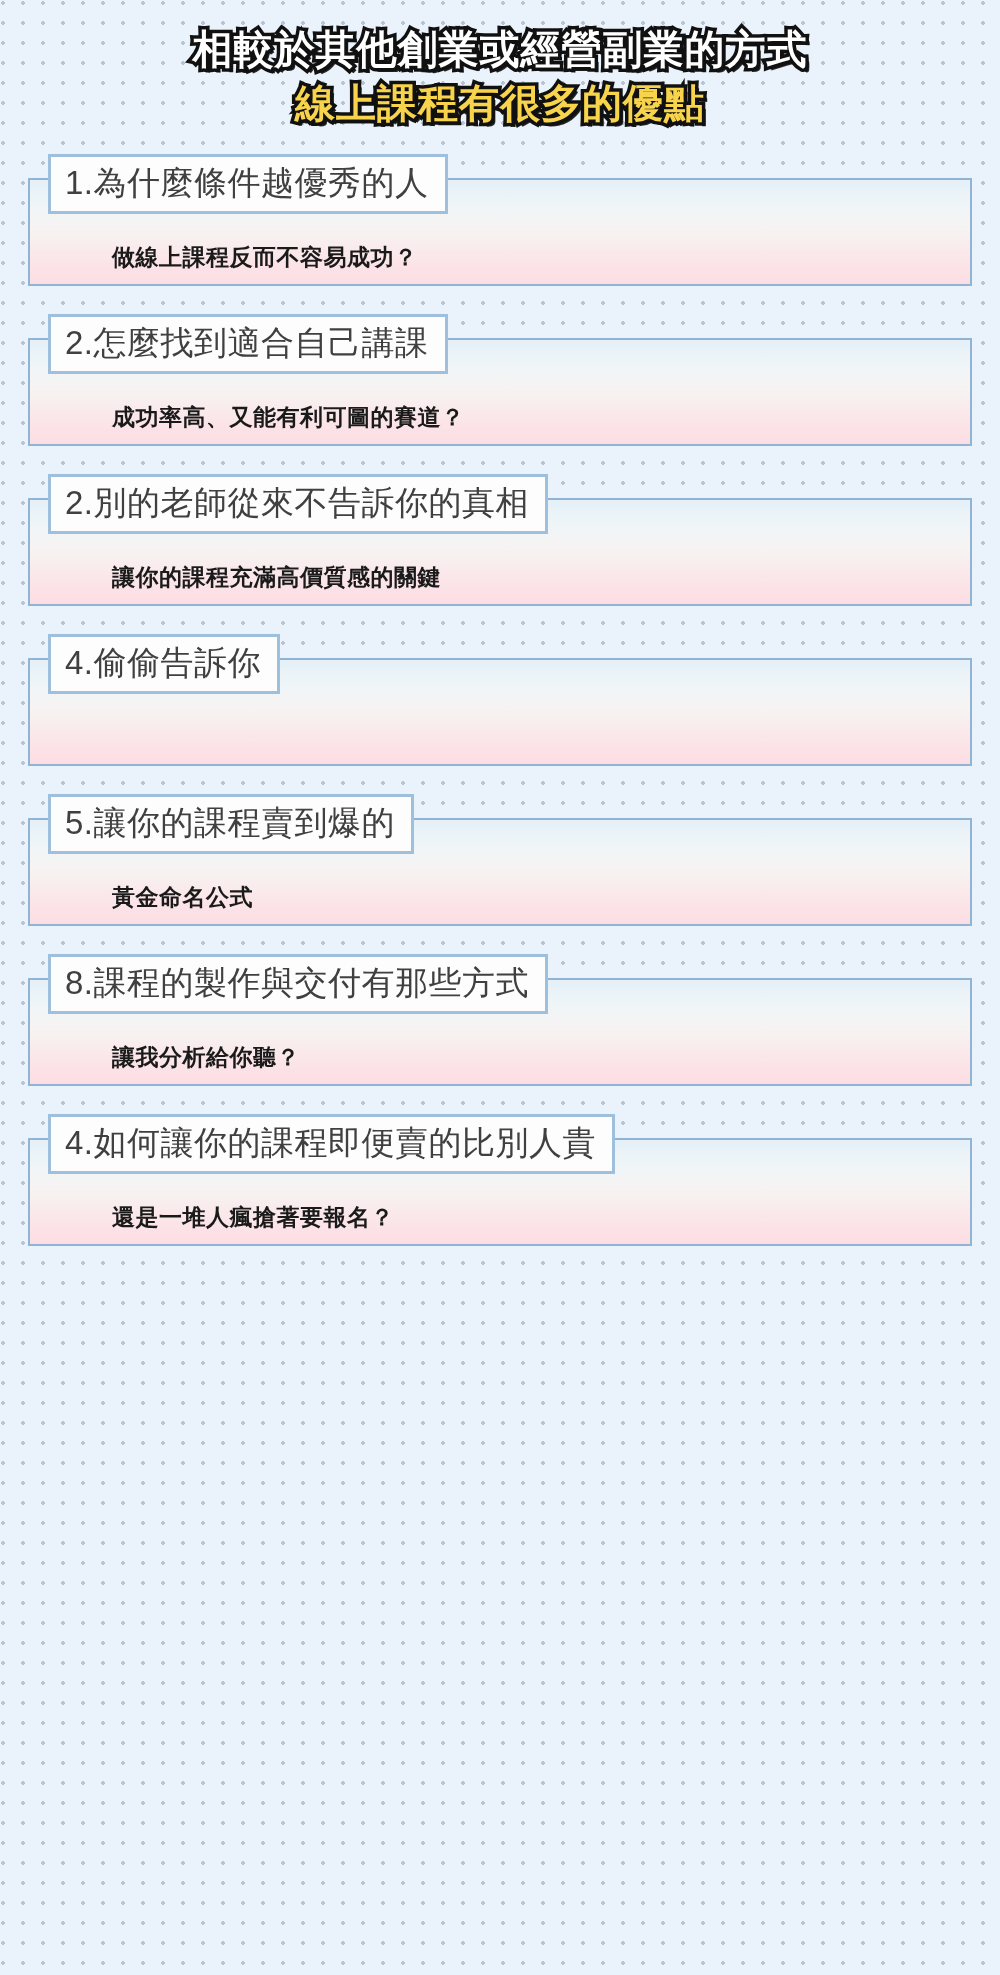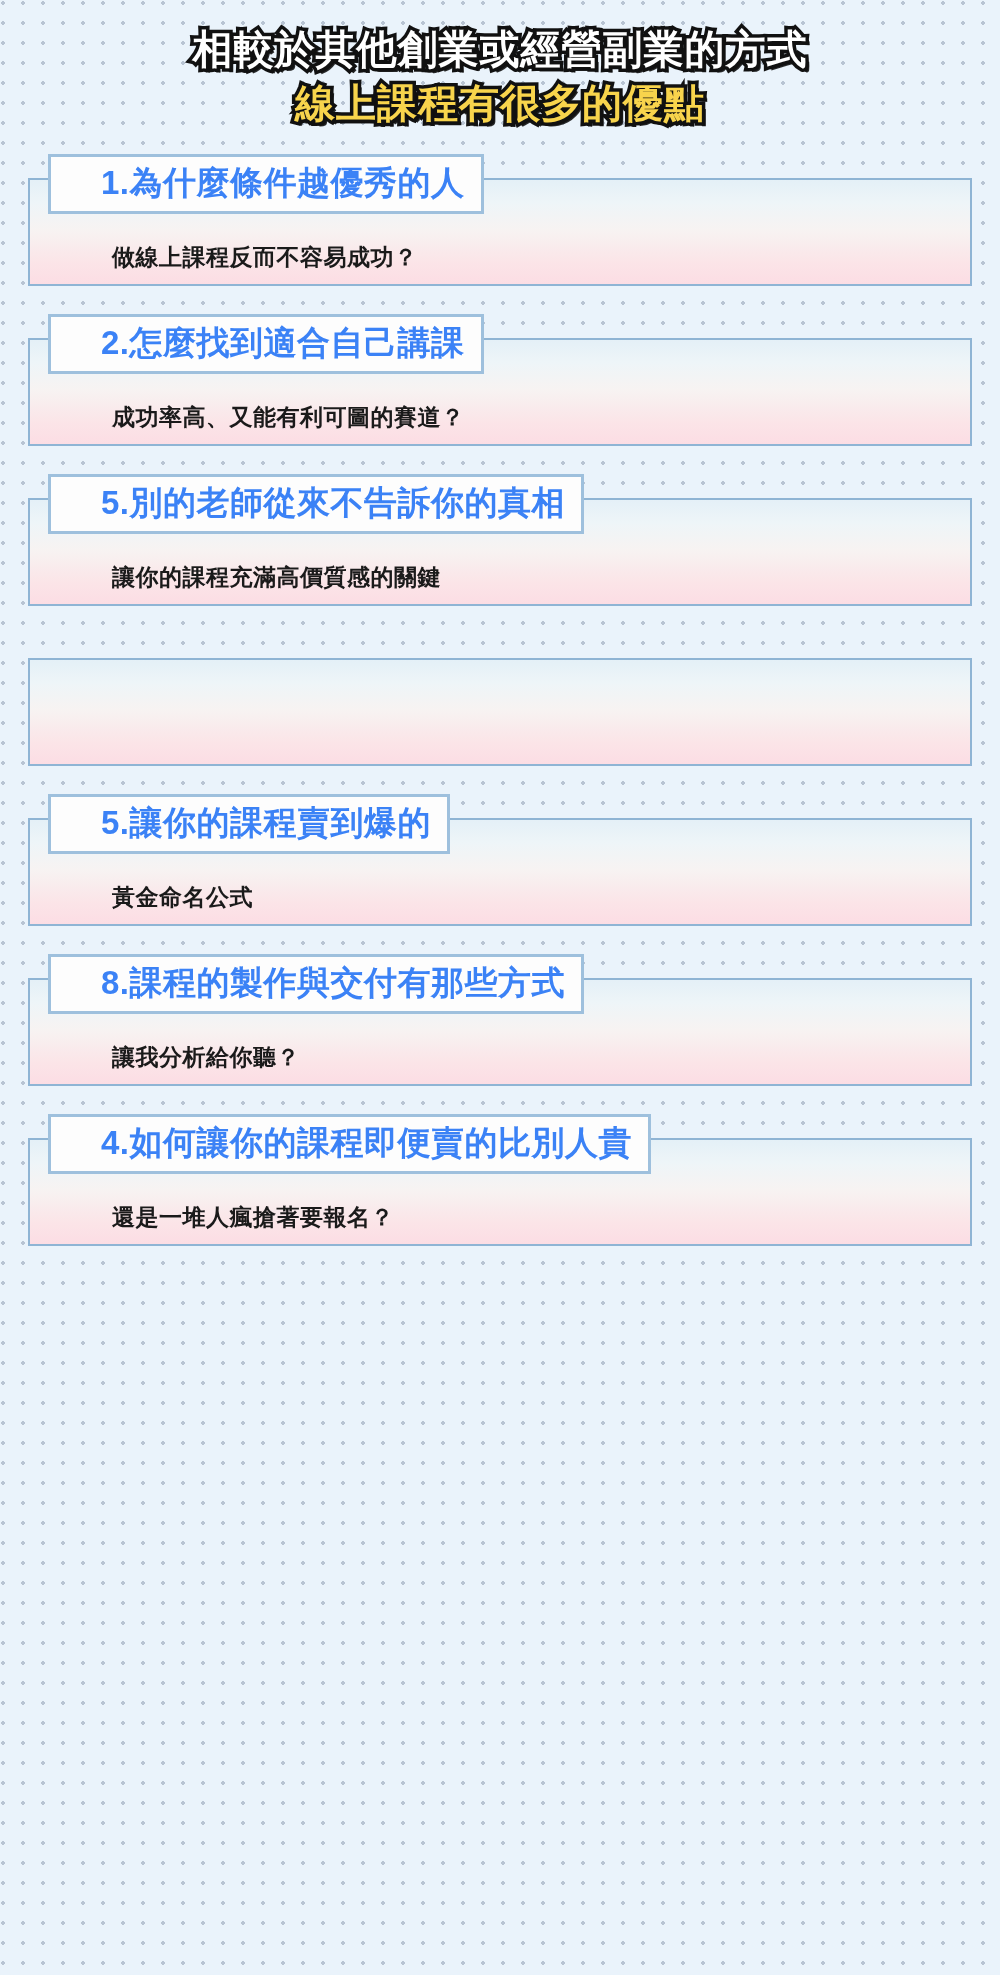--- a/index.html
+++ b/index.html
@@ -94,25 +94,24 @@
     display: inline-block;
     background: #fdfdfd;
     border: 3px solid #9ec0dd;
     padding: 6px 16px 8px 14px;
     z-index: 3;
     box-sizing: border-box;
   }
   .card-title {
     font-size: 33px;
     line-height: 40px;
-    font-weight: 700;
-    color: #3b82f6;
+    font-weight: 400;
+    color: #404040;
     white-space: nowrap;
     letter-spacing: 0.5px;
-    margin-left: 36px;
   }
 </style>
 </head>
 <body>
 
 <div id="page">
 
   <div class="header">
     <div class="hline white">相較於其他創業或經營副業的方式</div>
     <div class="hline gold">線上課程有很多的優點</div>
@@ -130,25 +129,28 @@
         <div class="card-body"></div>
         <div class="card-sub">成功率高、又能有利可圖的賽道？</div>
         <div class="card-title-box">
           <div class="card-title">2.怎麼找到適合自己講課</div>
         </div>
       </div>
       <div class="card">
         <div class="card-body"></div>
         <div class="card-sub">讓你的課程充滿高價質感的關鍵</div>
         <div class="card-title-box">
-          <div class="card-title">5.別的老師從來不告訴你的真相</div>
+          <div class="card-title">2.別的老師從來不告訴你的真相</div>
         </div>
       </div>
       <div class="card">
         <div class="card-body"></div>
+        <div class="card-title-box">
+          <div class="card-title">4.偷偷告訴你</div>
+        </div>
       </div>
       <div class="card">
         <div class="card-body"></div>
         <div class="card-sub">黃金命名公式</div>
         <div class="card-title-box">
           <div class="card-title">5.讓你的課程賣到爆的</div>
         </div>
       </div>
       <div class="card">
         <div class="card-body"></div>

